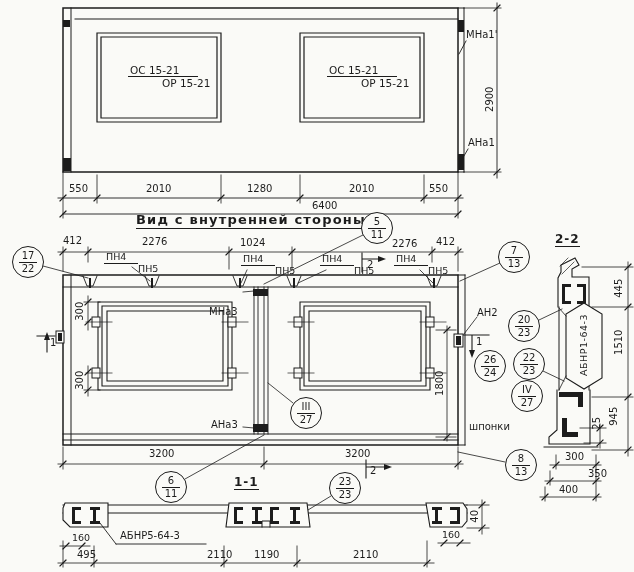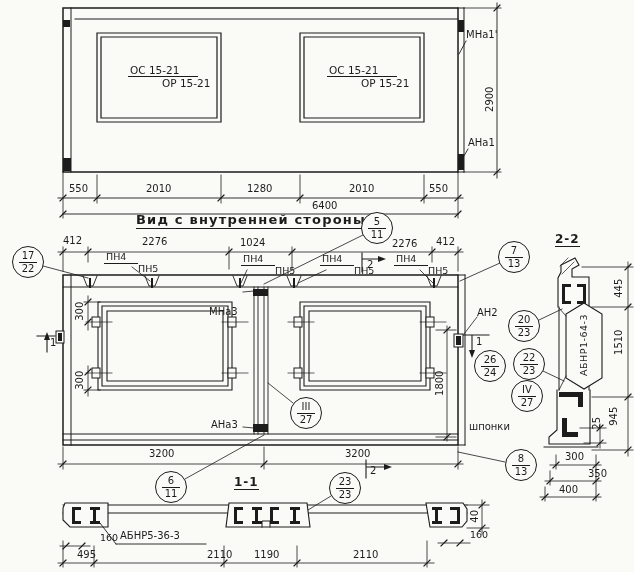--- a/index.html
+++ b/index.html
@@ -1,20 +1,20 @@
 <!DOCTYPE html>
 <html><head>
 <meta charset="utf-8">
 <style>
   html,body{margin:0;padding:0;background:#e8e8e6;}
   .sheet{position:relative;width:634px;height:572px;background:#fafaf7;
          font-family:"DejaVu Sans",sans-serif;color:#1c1c1c;overflow:hidden;}
   svg.linework{position:absolute;left:0;top:0;}
   .t{position:absolute;white-space:nowrap;font-size:10px;line-height:1.05;color:#1c1c1c;}
-  .s9{font-size:9.5px;margin-left:28px;}
+  .s9{font-size:9.5px;}
   .v{width:40px;text-align:center;transform:rotate(-90deg);}
   .vl{width:80px;text-align:center;transform:rotate(-90deg);font-size:9.5px;letter-spacing:.5px;}
   .title{font-size:13px;font-weight:bold;letter-spacing:1.2px;border-bottom:1.4px solid #1c1c1c;padding-bottom:1px;}
   .sec{font-size:12px;font-weight:bold;letter-spacing:1px;border-bottom:1.3px solid #1c1c1c;padding-bottom:0px;}
   .frac{position:absolute;display:flex;flex-direction:column;
         font-size:9.5px;line-height:1.15;white-space:nowrap;}
   .frac .ft{border-bottom:1.1px solid #1c1c1c;padding:0 2px 0px;}
   .frac .fb{padding-top:0px;margin-left:34px;}
   .wmark{font-size:10.5px;}
   .balloon{position:absolute;width:32px;height:32px;border:1.3px solid #1c1c1c;border-radius:50%;
@@ -269,21 +269,21 @@
 <div class="balloon" style="left:329px;top:472px;">
   <span class="bt">23</span>
   <span class="bb">23</span>
 </div>
 <div class="balloon" style="left:505px;top:449px;">
   <span class="bt">8</span>
   <span class="bb">13</span>
 </div>
 
 <div class="t sec" style="left:234px;top:476px;">1-1</div>
-<div class="t" style="left:120px;top:531px;">АБНР5-36-3</div>
+<div class="t" style="left:120px;top:531px;">АБНР5-64-3</div>
 <div class="t s9" style="left:72px;top:533px;">160</div>
 <div class="t s9" style="left:442px;top:530px;">160</div>
 <div class="t v" style="left:455px;top:511px;">40</div>
 <div class="t" style="left:77px;top:550px;">495</div>
 <div class="t" style="left:207px;top:550px;">2110</div>
 <div class="t" style="left:254px;top:550px;">1190</div>
 <div class="t" style="left:353px;top:550px;">2110</div>
 
 <div class="t sec" style="left:555px;top:233px;">2-2</div>
 <div class="t vl" style="left:544px;top:340px;">АБНР1-64-3</div>

